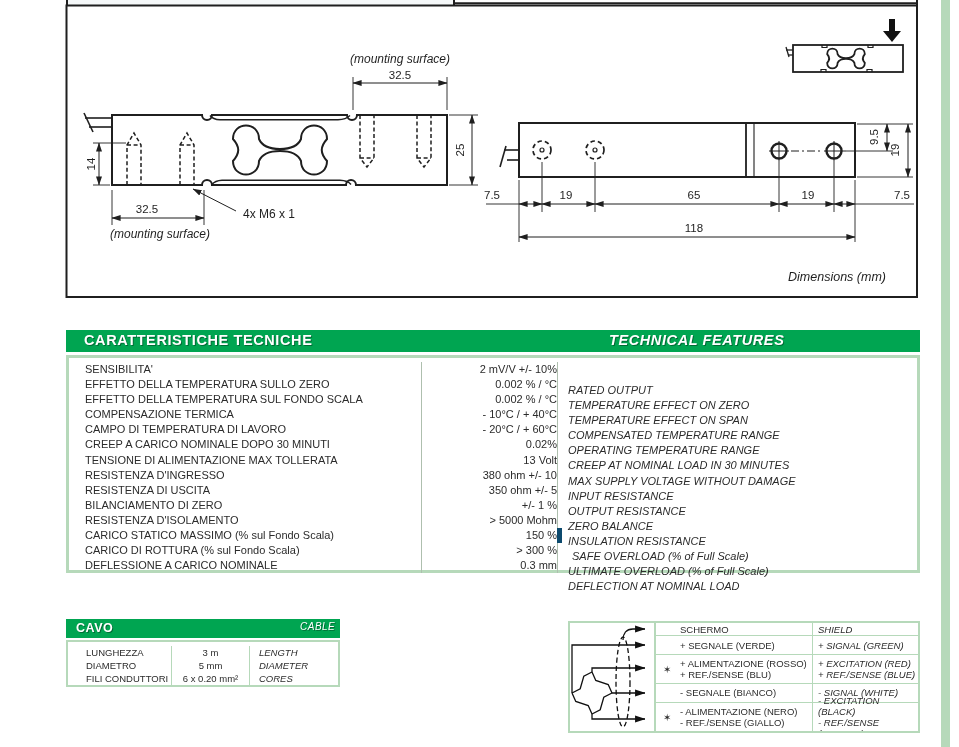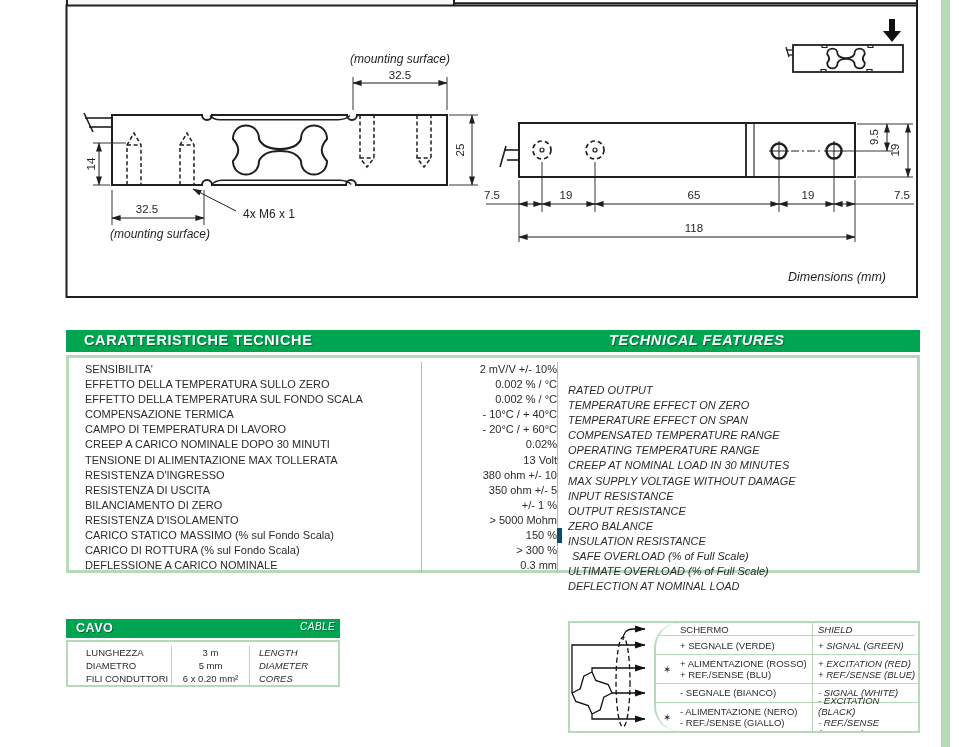--- a/index.html
+++ b/index.html
@@ -27,21 +27,21 @@
                letter-spacing:.5px;text-shadow:1px 1px 0 rgba(0,0,0,.35);}
   .ct-title-en{position:absolute;left:196px;top:2px;font-size:10px;font-weight:normal;font-style:italic;
                color:#fff;letter-spacing:.5px;text-shadow:1px 1px 0 rgba(0,0,0,.35);margin-left:38px;}
   .ct-body{margin-top:2px;height:47px;box-sizing:border-box;padding:4px 0 0 0;}
   .ct-row{display:flex;height:13px;line-height:13px;font-size:9.5px;}
   .ct-it{width:103px;box-sizing:border-box;padding-left:18px;}
   .ct-val{width:77px;text-align:center;}
   .ct-en{flex:1;box-sizing:border-box;padding-left:9px;font-style:italic;}
   
   .wb{left:568px;top:621px;width:352px;height:112px;box-sizing:border-box;}
-  .wt{position:absolute;left:84px;top:0;right:0;bottom:0;display:flex;flex-direction:column;overflow:hidden;border-radius:25px;}
+  .wt{position:absolute;left:84px;top:0;right:0;bottom:0;display:flex;flex-direction:column;overflow:hidden;}
   .wt-row{display:flex;align-items:center;font-size:9.5px;line-height:11px;}
   .wt-it{width:156px;box-sizing:border-box;padding-left:24px;position:relative;}
   .wt-star{position:absolute;left:7px;top:50%;transform:translateY(-50%);font-size:10px;}
   .wt-en{flex:1;box-sizing:border-box;padding-left:5px;font-style:italic;align-self:stretch;
          display:flex;flex-direction:column;justify-content:center;}
   .wt-foot{left:568px;top:734px;width:300px;text-align:center;font-size:10px;margin-top:20px;}
   .wt-foot .it-part{font-style:italic;}
   svg text{font-family:"Liberation Sans","DejaVu Sans",sans-serif;fill:#1f1f1f;}
 </style>
 </head>

